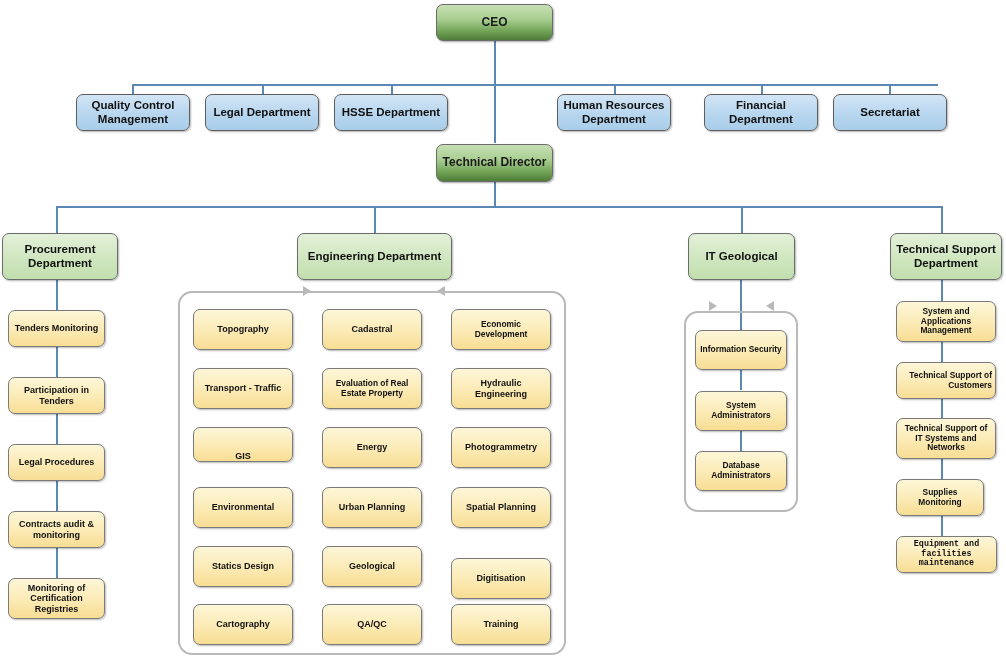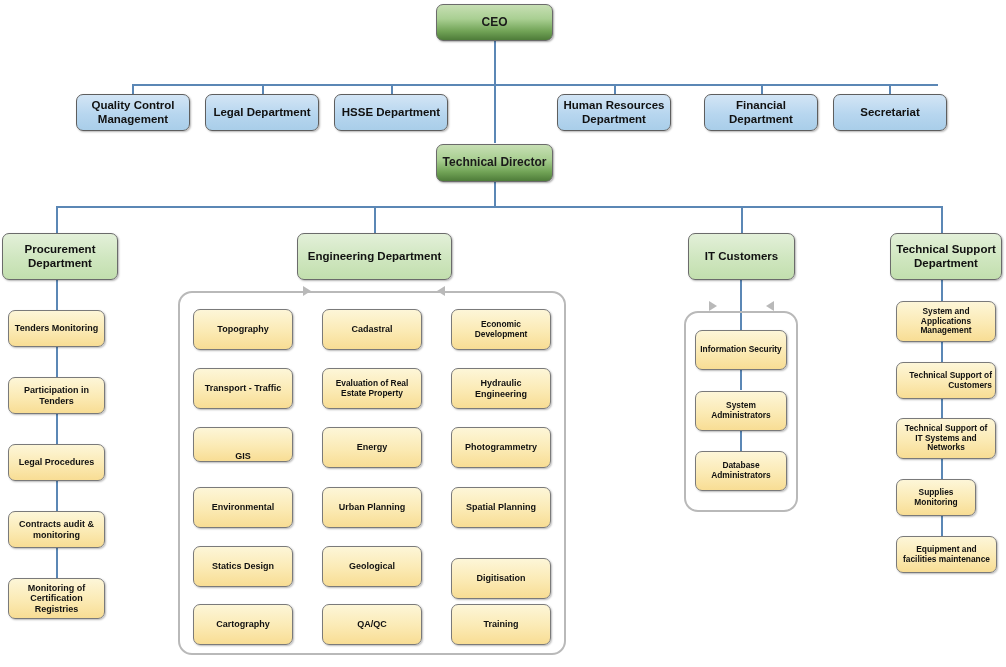--- a/index.html
+++ b/index.html
@@ -125,21 +125,21 @@
     <span>Secretariat</span>
   </div>
 
   <div class="node lgreen" style="left:2px;top:233px;width:116px;height:47px;">
     <span>Procurement Department</span>
   </div>
   <div class="node lgreen" style="left:297px;top:233px;width:155px;height:47px;">
     <span>Engineering Department</span>
   </div>
   <div class="node lgreen" style="left:688px;top:233px;width:107px;height:47px;">
-    <span>IT Customers</span>
+    <span>IT Geological</span>
   </div>
   <div class="node lgreen" style="left:890px;top:233px;width:112px;height:47px;">
     <span>Technical Support Department</span>
   </div>
 
   <div class="node yellow med" style="left:8px;top:310px;width:97px;height:37px;">
     <span>Tenders Monitoring</span>
   </div>
   <div class="node yellow med" style="left:8px;top:377px;width:97px;height:37px;">
     <span>Participation in Tenders</span>
@@ -194,21 +194,21 @@
 
   <div class="node yellow" style="left:451px;top:309px;width:100px;height:41px;">
     <span>Economic Development</span>
   </div>
   <div class="node yellow med" style="left:451px;top:368px;width:100px;height:41px;">
     <span>Hydraulic Engineering</span>
   </div>
   <div class="node yellow med" style="left:451px;top:427px;width:100px;height:41px;">
     <span>Photogrammetry</span>
   </div>
-  <div class="node yellow med" style="left:451px;top:487px;width:100px;height:41px;">
+  <div class="node yellow med" style="left:451px;top:487px;width:100px;height:41px;border-radius:9px;">
     <span>Spatial Planning</span>
   </div>
   <div class="node yellow med" style="left:451px;top:546px;width:100px;height:41px;margin-top:12px;">
     <span>Digitisation</span>
   </div>
   <div class="node yellow med" style="left:451px;top:604px;width:100px;height:41px;">
     <span>Training</span>
   </div>
 
   <div class="node yellow" style="left:695px;top:330px;width:92px;height:40px;">
@@ -223,20 +223,20 @@
 
   <div class="node yellow" style="left:896px;top:301px;width:100px;height:41px;">
     <span>System and Applications Management</span>
   </div>
   <div class="node yellow" style="left:896px;top:362px;width:100px;height:37px;text-align:right;">
     <span>Technical Support of Customers</span>
   </div>
   <div class="node yellow" style="left:896px;top:418px;width:100px;height:41px;">
     <span>Technical Support of IT Systems and Networks</span>
   </div>
-  <div class="node yellow" style="left:896px;top:479px;width:80px;height:37px;text-align:center;">
+  <div class="node yellow" style="left:896px;top:479px;width:88px;height:37px;text-align:center;">
     <span>Supplies  Monitoring</span>
   </div>
-  <div class="node yellow" style="left:896px;top:536px;width:101px;height:37px;">
+  <div class="node yellow" style="left:896px;top:536px;width:101px;height:37px;font-family:Liberation Mono, monospace;">
     <span>Equipment and facilities maintenance</span>
   </div>
 
 </div>
 
 </body></html>

